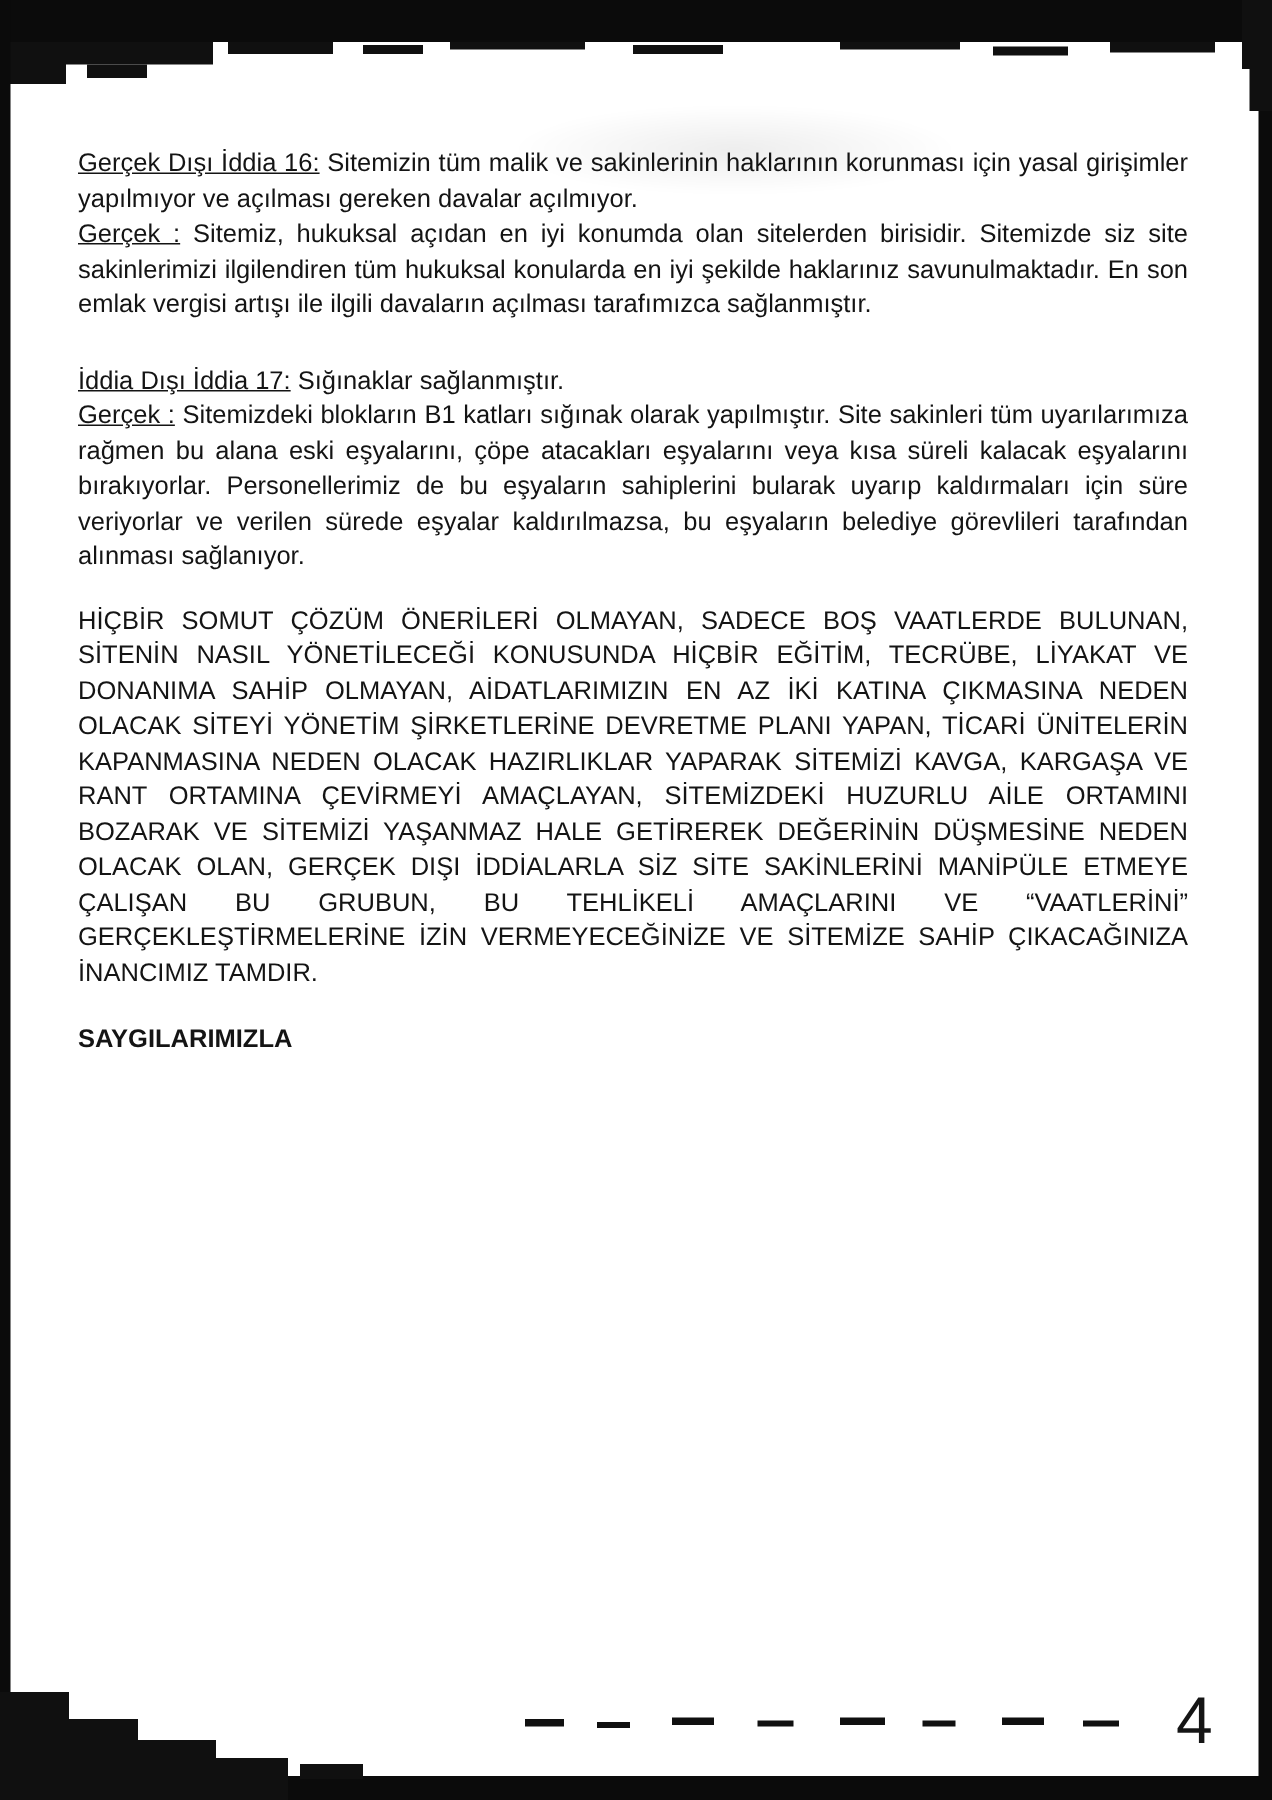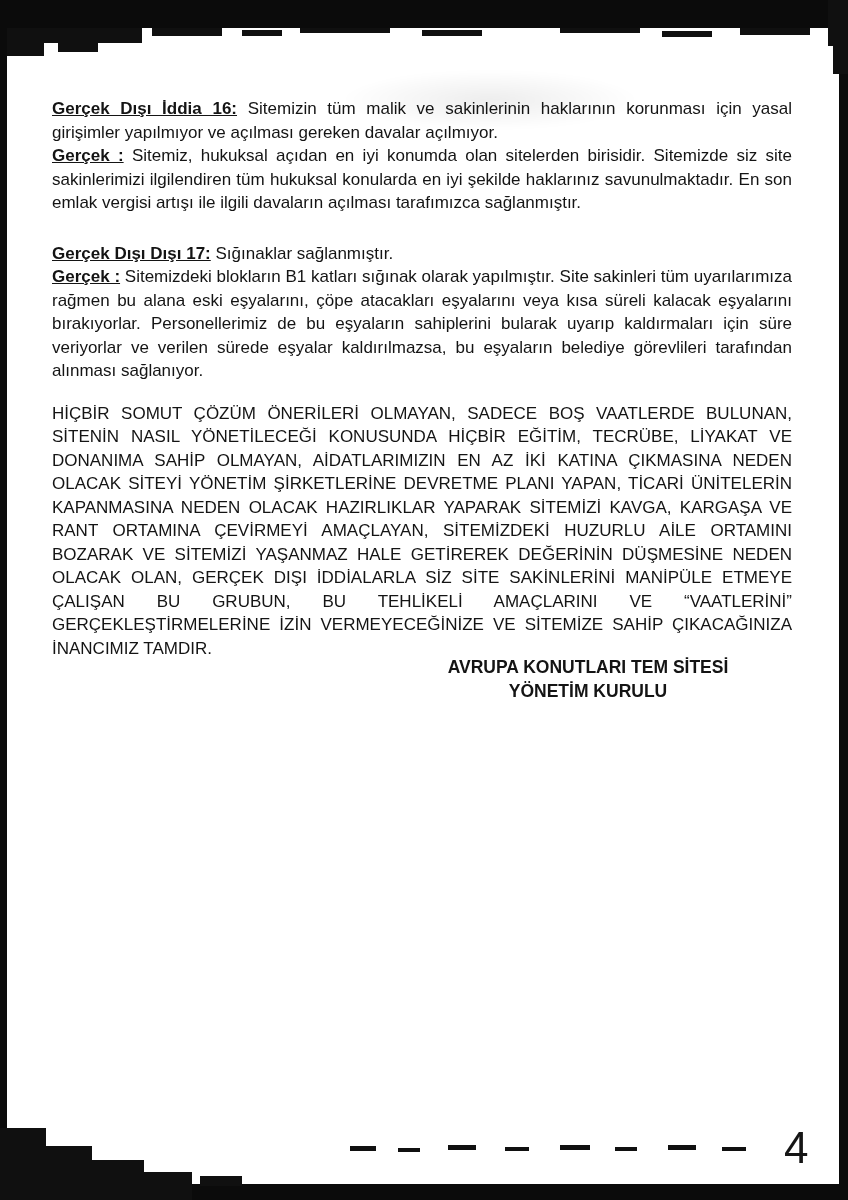--- a/index.html
+++ b/index.html
@@ -28,21 +28,21 @@
     position: absolute;
     top: 97px;
     left: 52px;
     width: 740px;
     font-size: 17px;
     line-height: 23.5px;
     text-align: justify;
   }
   #content p { margin: 0; }
   .claim-heading, .response-label {
-    font-weight: bold;
+    font-weight: normal;
     text-decoration: underline;
     white-space: pre;
   }
   .section-gap-1 { margin-bottom: 27px !important; }
   .section-gap-2 { margin-bottom: 19px !important; }
   .emphasis {
     font-weight: normal;
     margin-bottom: 21px !important;
   }
   .closing { font-weight: bold; }
@@ -104,29 +104,26 @@
   <div class="artifact" style="top:1145px; left:668px; width:28px; height:5px;"></div>
   <div class="artifact" style="top:1147px; left:722px; width:24px; height:4px;"></div>
   <div class="ghost" style="top:70px; left:340px; width:300px; height:60px;"></div>
 
   <div id="content">
 
     <p><span class="claim-heading">Gerçek Dışı İddia 16:</span><span> </span><span>Sitemizin tüm malik ve sakinlerinin haklarının korunması için yasal girişimler yapılmıyor ve açılması gereken davalar açılmıyor.</span></p>
 
     <p class="section-gap-1"><span class="response-label">Gerçek :</span><span> </span><span>Sitemiz, hukuksal açıdan en iyi konumda olan sitelerden birisidir. Sitemizde siz site sakinlerimizi ilgilendiren tüm hukuksal konularda en iyi şekilde haklarınız savunulmaktadır. En son emlak vergisi artışı ile ilgili davaların açılması tarafımızca sağlanmıştır.</span></p>
 
-    <p><span class="claim-heading">Gerçek Dışı Dışı 17:</span><span> </span><span>Sığınaklar sağlanmıştır.</span></p>
+    <p><span class="claim-heading">İddia Dışı İddia 17:</span><span> </span><span>Sığınaklar sağlanmıştır.</span></p>
 
     <p class="section-gap-2"><span class="response-label">Gerçek :</span><span> </span><span>Sitemizdeki blokların B1 katları sığınak olarak yapılmıştır. Site sakinleri tüm uyarılarımıza rağmen bu alana eski eşyalarını, çöpe atacakları eşyalarını veya kısa süreli kalacak eşyalarını bırakıyorlar. Personellerimiz de bu eşyaların sahiplerini bularak uyarıp kaldırmaları için süre veriyorlar ve verilen sürede eşyalar kaldırılmazsa, bu eşyaların belediye görevlileri tarafından alınması sağlanıyor.</span></p>
 
     <p class="emphasis">HİÇBİR SOMUT ÇÖZÜM ÖNERİLERİ OLMAYAN, SADECE BOŞ VAATLERDE BULUNAN, SİTENİN NASIL YÖNETİLECEĞİ KONUSUNDA HİÇBİR EĞİTİM, TECRÜBE, LİYAKAT VE DONANIMA SAHİP OLMAYAN, AİDATLARIMIZIN EN AZ İKİ KATINA ÇIKMASINA NEDEN OLACAK SİTEYİ YÖNETİM ŞİRKETLERİNE DEVRETME PLANI YAPAN, TİCARİ ÜNİTELERİN KAPANMASINA NEDEN OLACAK HAZIRLIKLAR YAPARAK SİTEMİZİ KAVGA, KARGAŞA VE RANT ORTAMINA ÇEVİRMEYİ AMAÇLAYAN, SİTEMİZDEKİ HUZURLU AİLE ORTAMINI BOZARAK VE SİTEMİZİ YAŞANMAZ HALE GETİREREK DEĞERİNİN DÜŞMESİNE NEDEN OLACAK OLAN, GERÇEK DIŞI İDDİALARLA SİZ SİTE SAKİNLERİNİ MANİPÜLE ETMEYE ÇALIŞAN BU GRUBUN, BU TEHLİKELİ AMAÇLARINI VE “VAATLERİNİ” GERÇEKLEŞTİRMELERİNE İZİN VERMEYECEĞİNİZE VE SİTEMİZE SAHİP ÇIKACAĞINIZA İNANCIMIZ TAMDIR.</p>
 
+    <p class="closing">SAYGILARIMIZLA</p>
 
   </div>
 
-  <div id="signature">
-    <div>AVRUPA KONUTLARI TEM SİTESİ</div>
-    <div>YÖNETİM KURULU</div>
-  </div>
 
   <div id="page-number">4</div>
 
 </div>
 
 </body></html>

